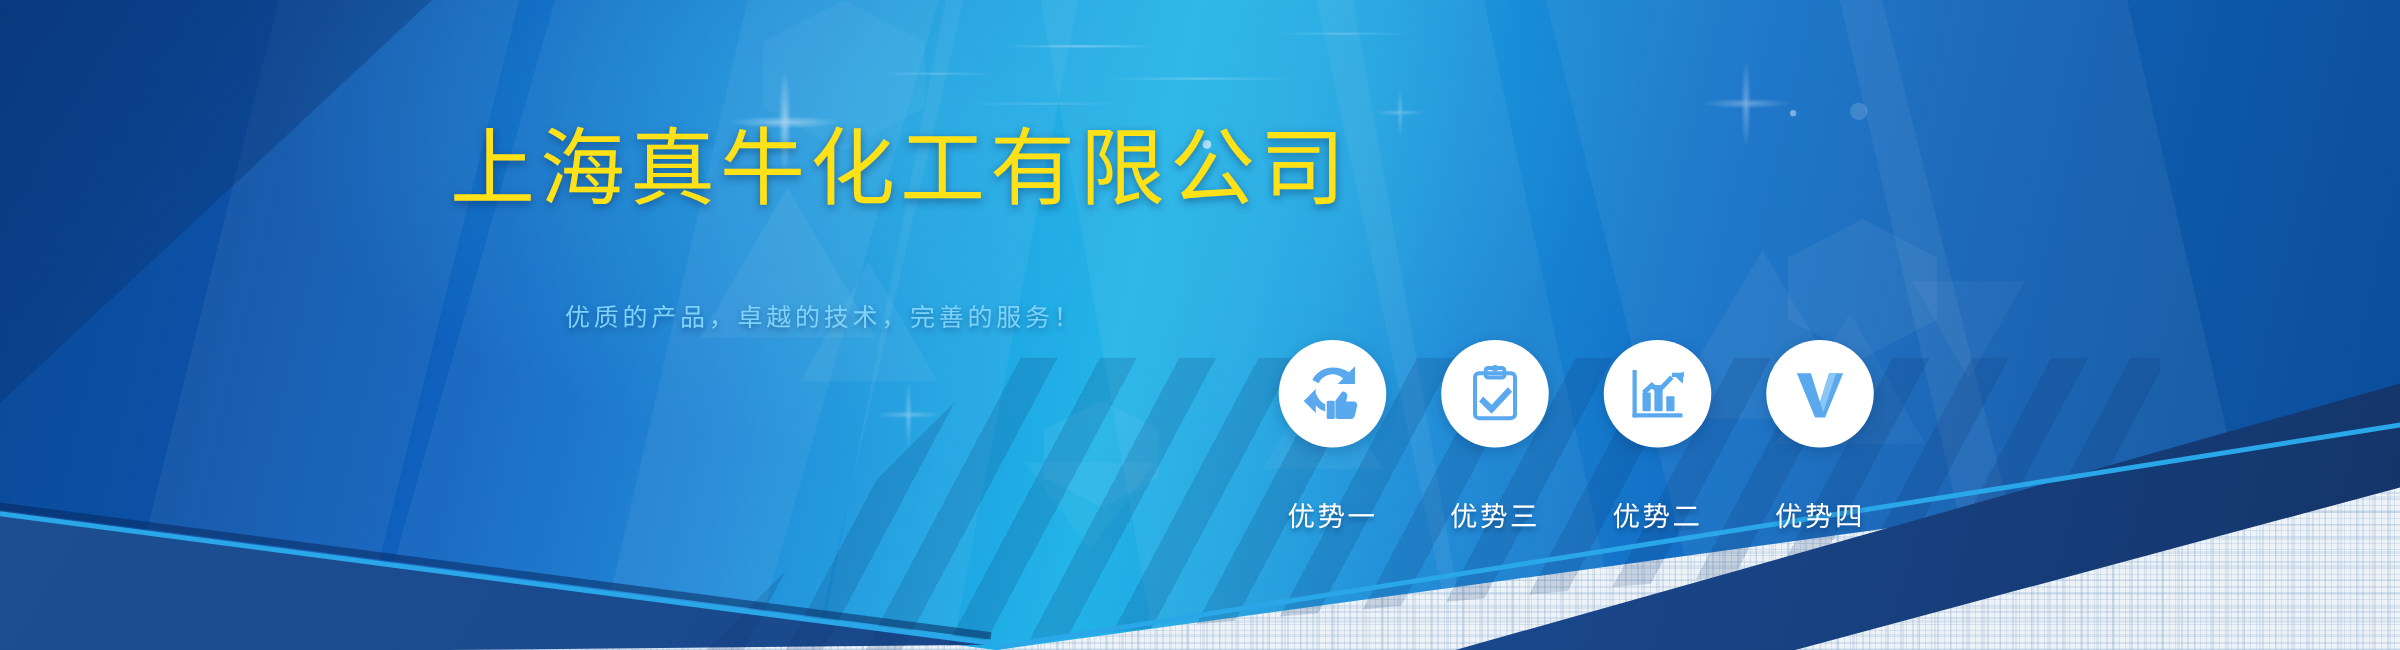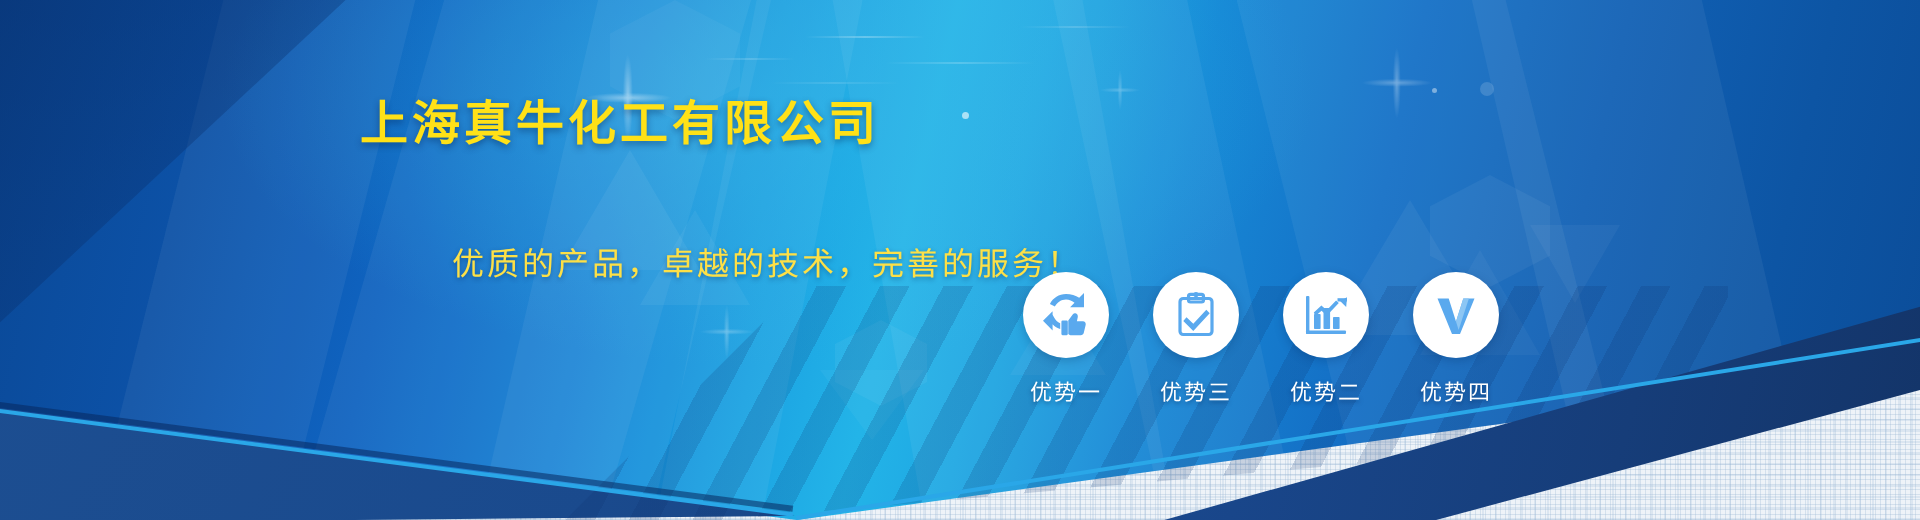--- a/index.html
+++ b/index.html
@@ -238,55 +238,56 @@
     pointer-events: none;
   }
   .rim-dark-left  { left: 0;     top: 402px; width: 800px;  height: 6px; transform: rotate(7.45deg); }
 
   
   .company-title {
     position: absolute;
     z-index: 10;
     left: 360px;
     top: 96px;
-    font-size: 48px;
+    font-size: 68px;
     line-height: 1.15;
-    font-weight: bold;
+    font-weight: normal;
     letter-spacing: 4px;
     color: #ffe117;
     text-shadow: 0 3px 7px rgba(0,30,80,0.45);
     white-space: nowrap;
   }
 
   .tagline {
     position: absolute;
     z-index: 10;
     left: 452px;
     top: 238px;
-    font-size: 32px;
+    font-size: 20px;
     letter-spacing: 3px;
-    color: #fde047;
+    color: #7dd3fc;
     text-shadow: 0 2px 5px rgba(0,30,80,0.40);
     white-space: nowrap;
   }
 
   
   .advantages {
     position: absolute;
     z-index: 10;
     left: 1020px;
     top: 272px;
     display: flex;
     gap: 38px;
   }
   .adv-item {
     width: 92px;
     display: flex;
     flex-direction: column;
     align-items: center;
+    gap: 21px;
   }
   .adv-circle {
     width: 86px;
     height: 86px;
     border-radius: 50%;
     background: #ffffff;
     display: flex;
     align-items: center;
     justify-content: center;
     box-shadow: 0 3px 10px rgba(5,40,90,0.25);

